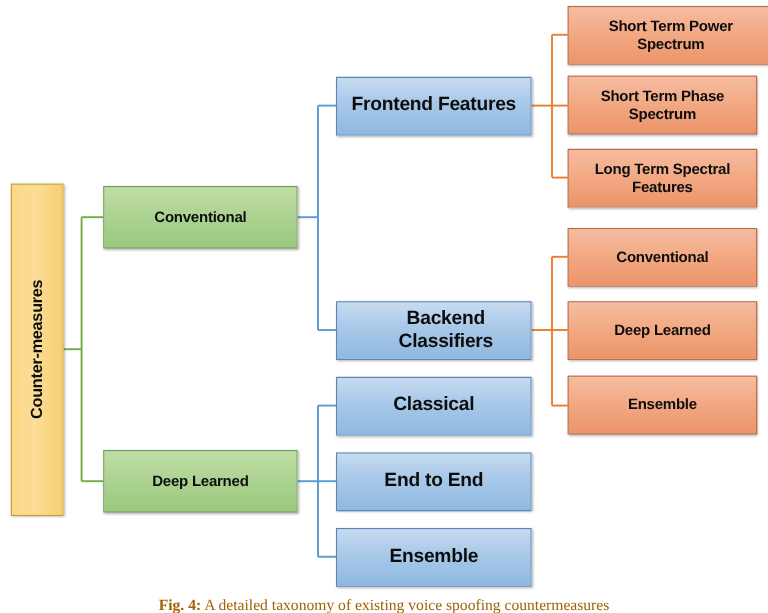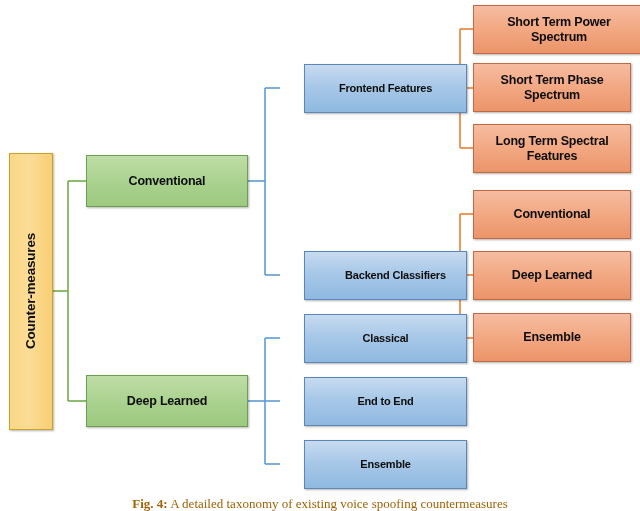--- a/index.html
+++ b/index.html
@@ -70,22 +70,21 @@
   .node.green {
     background: linear-gradient(to bottom, #BFDDA6 0%, #A9D18E 55%, #9CC97F 100%);
     border: 1px solid #6E9E50;
     font-size: 12.5px;
   }
 
   
   .node.blue {
     background: linear-gradient(to bottom, #C7DBF0 0%, #A8C8E8 45%, #8FB9E0 100%);
     border: 1px solid #5B87B8;
-    font-size: 11px;
-    margin-left: 24px;
+    font-size: 16px;
   }
 
   
   .node.salmon {
     background: linear-gradient(to bottom, #F6BCA1 0%, #F2A882 50%, #EC9469 100%);
     border: 1px solid #BF6A44;
     font-size: 12.5px;
   }
 
   

